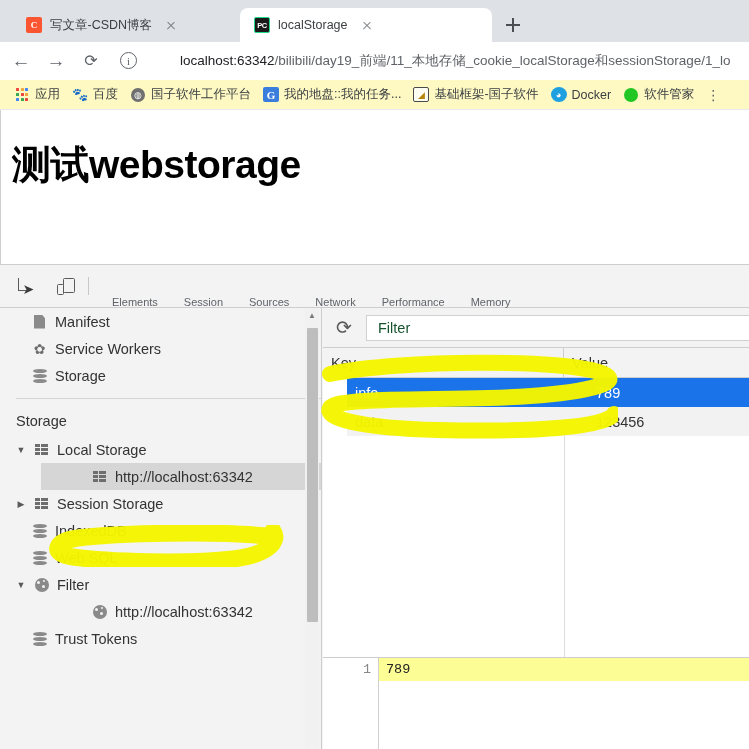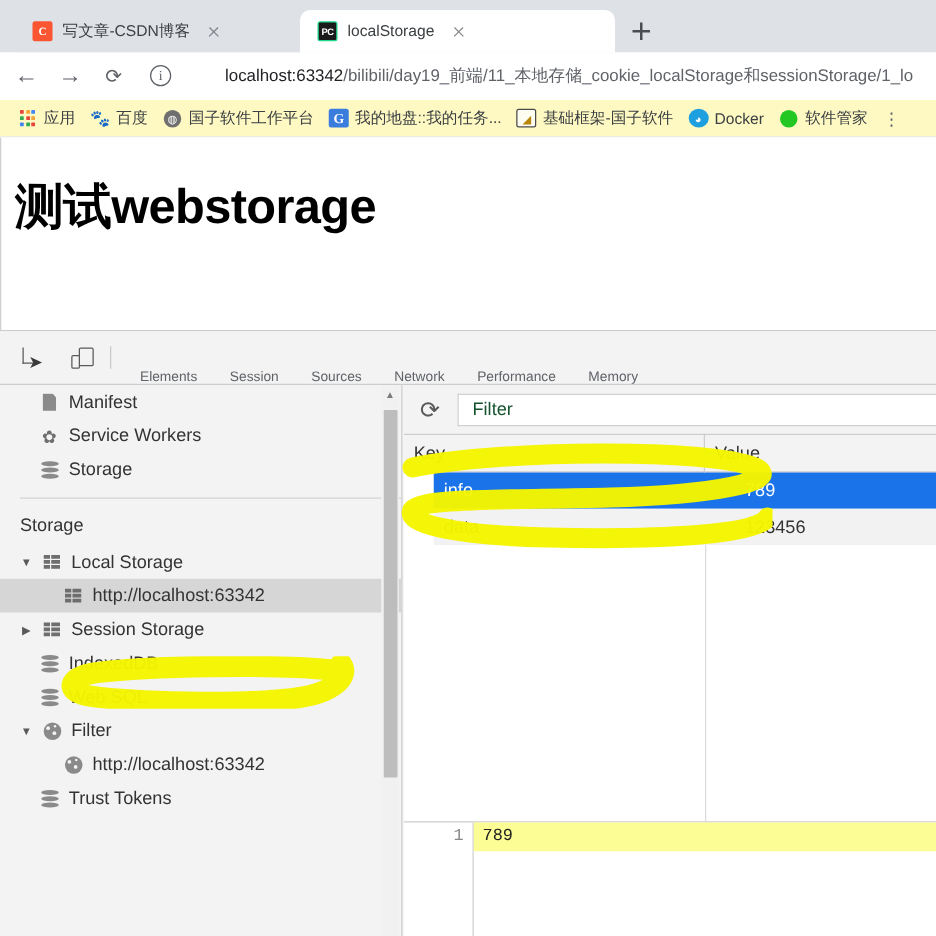--- a/index.html
+++ b/index.html
@@ -170,21 +170,21 @@
   .dt-left {
     position: absolute; left: 0; top: 0; width: 322px; height: 441px;
     background: #f3f3f3; border-right: 1px solid #cdcdcd; overflow: hidden;
   }
   .sect-title { font-size: 14.5px; color: #333; padding: 12px 0 7px 16px; }
   .tree-row {
     display: flex; align-items: center; height: 27px; padding-left: 16px;
     font-size: 14.5px; color: #333; gap: 7px; white-space: nowrap; text-align: right;
   }
   .tree-row.indent1 { padding-left: 31px; }
-  .tree-row.indent2 { padding-left: 50px; }
+  .tree-row.indent2 { padding-left: 50px; margin-left: 41px; }
   .tree-row.selected { background: #d6d6d6; }
   .twisty { width: 10px; flex: 0 0 10px; font-size: 9px; color: #5a5a5a;
             display: flex; align-items: center; justify-content: center; }
   .t-ico { width: 17px; flex: 0 0 17px; display: flex; align-items: center;
            justify-content: center; color: #6e6e6e; font-size: 14px; }
   .ico-doc { width: 11px; height: 14px; background: #8a8a8a;
              clip-path: polygon(0 0, 72% 0, 100% 26%, 100% 100%, 0 100%); }
   .ico-gear { font-size: 14px; color: #6e6e6e; }
   .ico-db { width: 14px; height: 14px; position: relative; }
   .ico-db i { position: absolute; left: 0; width: 14px; height: 4px;

